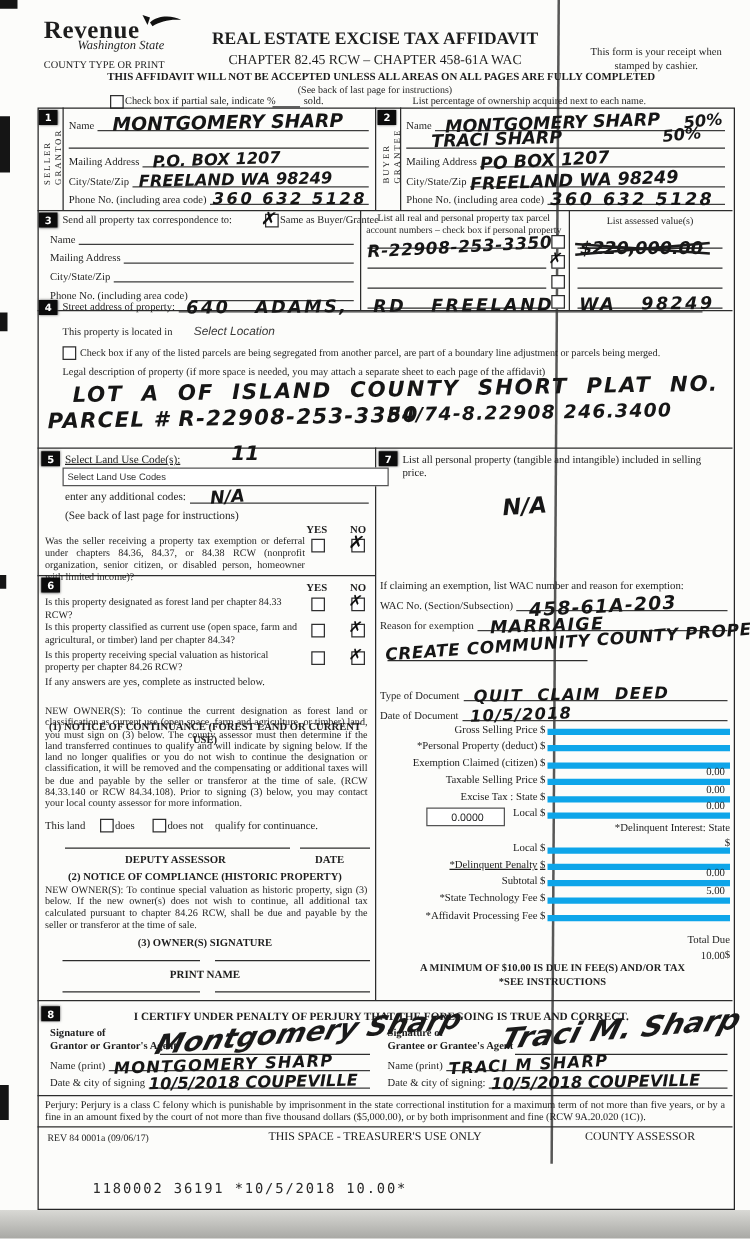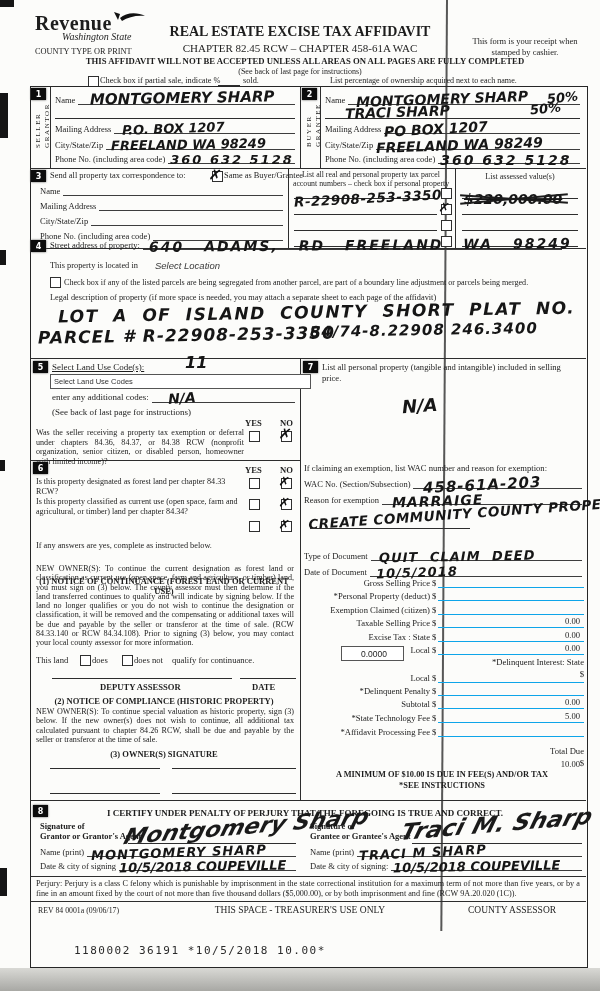--- a/index.html
+++ b/index.html
@@ -22,21 +22,21 @@
   .vlab{position:absolute;display:flex;gap:1px;}
   .vlab span{writing-mode:vertical-rl;transform:rotate(180deg);font-size:7px;letter-spacing:1.6px;color:#222;}
   .hline{position:absolute;background:#2d2d2d;height:1px;}
   .vline{position:absolute;background:#2d2d2d;width:1px;}
   .center{text-align:center;}
   .bold{font-weight:bold;}
   .just{text-align:justify;}
   .prow{position:absolute;left:312px;width:272px;display:flex;align-items:flex-end;gap:2px;height:12px;}
   .prow .plabel{width:118px;text-align:right;font-size:8.6px;white-space:nowrap;}
   .prow .dollar{font-size:8.6px;}
-  .prow .pfill{flex:1;border-bottom:1px solid #0ea5e9;height:11px;position:relative;}
+  .prow .pfill{flex:1;border-bottom:5px solid #0ea5e9;height:11px;position:relative;}
   .prow .pval{position:absolute;right:4px;bottom:1px;font-size:8.6px;}
   .scratch{position:relative;text-decoration:line-through;}
   .scratch::before,.scratch::after{content:"";position:absolute;left:-4px;right:-6px;top:45%;
          border-top:2px solid #1c1c1c;}
   .scratch::before{transform:rotate(-5deg);}
   .scratch::after{transform:rotate(4deg);}
   .dropbox{position:absolute;border:1px solid #555;background:#fff;
            font-family:"Liberation Sans",sans-serif;font-size:7.5px;color:#333;
            display:flex;align-items:center;padding-left:3px;}
   .sans{font-family:"Liberation Sans",sans-serif;}
@@ -250,20 +250,21 @@
   <div class="abs bold" style="left:245px;top:465px;font-size:8.6px;">YES</div>
   <div class="abs bold" style="left:280px;top:465px;font-size:8.6px;">NO</div>
   <div class="abs" style="left:36px;top:477px;width:205px;font-size:8.1px;line-height:1.18;">Is this property designated as forest land per chapter 84.33 RCW?</div>
   <span class="cb" style="left:249px;top:478px;"></span>
   <span class="cb" style="left:281px;top:478px;"></span>
   <span class="xmark" style="left:279px;top:475px;">✗</span>
   <div class="abs" style="left:36px;top:497px;width:205px;font-size:8.1px;line-height:1.18;">Is this property classified as current use (open space, farm and agricultural, or timber) land per chapter 84.34?</div>
   <span class="cb" style="left:249px;top:499px;"></span>
   <span class="cb" style="left:281px;top:499px;"></span>
   <span class="xmark" style="left:279px;top:496px;">✗</span>
+  <div class="abs" style="left:36px;top:519px;width:205px;font-size:8.1px;line-height:1.18;">Is this property receiving special valuation as historical property per chapter 84.26 RCW?</div>
   <span class="cb" style="left:249px;top:521px;"></span>
   <span class="cb" style="left:281px;top:521px;"></span>
   <span class="xmark" style="left:279px;top:518px;">✗</span>
   <div class="abs" style="left:36px;top:541px;font-size:8.3px;">If any answers are yes, complete as instructed below.</div>
   <div class="abs center bold" style="left:33px;top:576px;width:262px;font-size:8.5px;">(1) NOTICE OF CONTINUANCE (FOREST LAND OR CURRENT USE)</div>
   <div class="abs just" style="left:36px;top:564px;width:258px;font-size:8.1px;line-height:1.15;">NEW OWNER(S): To continue the current designation as forest land or classification as current use (open space, farm and agriculture, or timber) land, you must sign on (3) below. The county assessor must then determine if the land transferred continues to qualify and will indicate by signing below. If the land no longer qualifies or you do not wish to continue the designation or classification, it will be removed and the compensating or additional taxes will be due and payable by the seller or transferor at the time of sale. (RCW 84.33.140 or RCW 84.34.108). Prior to signing (3) below, you may contact your local county assessor for more information.</div>
   <div class="abs" style="left:36px;top:655px;font-size:8.6px;">This land</div>
   <span class="cb" style="left:80px;top:655px;"></span>
   <div class="abs" style="left:92px;top:655px;font-size:8.6px;">does</div>
   <span class="cb" style="left:122px;top:655px;"></span>
@@ -271,20 +272,21 @@
   <div class="abs" style="left:172px;top:655px;font-size:8.6px;">qualify for continuance.</div>
   <div class="hline" style="left:52px;top:678px;width:180px;"></div>
   <div class="hline" style="left:240px;top:678px;width:56px;"></div>
   <div class="abs bold" style="left:100px;top:682px;font-size:8.6px;">DEPUTY ASSESSOR</div>
   <div class="abs bold" style="left:252px;top:682px;font-size:8.6px;">DATE</div>
   <div class="abs center bold" style="left:33px;top:696px;width:262px;font-size:8.5px;">(2) NOTICE OF COMPLIANCE (HISTORIC PROPERTY)</div>
   <div class="abs just" style="left:36px;top:707px;width:258px;font-size:8.1px;line-height:1.15;">NEW OWNER(S): To continue special valuation as historic property, sign (3) below. If the new owner(s) does not wish to continue, all additional tax calculated pursuant to chapter 84.26 RCW, shall be due and payable by the seller or transferor at the time of sale.</div>
   <div class="abs center bold" style="left:33px;top:749px;width:262px;font-size:8.5px;">(3) OWNER(S) SIGNATURE</div>
   <div class="hline" style="left:50px;top:768px;width:110px;"></div>
   <div class="hline" style="left:172px;top:768px;width:124px;"></div>
+  <div class="abs center bold" style="left:33px;top:774px;width:262px;font-size:8.8px;">PRINT NAME</div>
   <div class="hline" style="left:50px;top:793px;width:110px;"></div>
   <div class="hline" style="left:172px;top:793px;width:124px;"></div>
 
   
   <div class="badge" style="left:303px;top:361px;">7</div>
   <div class="abs" style="left:322px;top:362px;width:252px;font-size:8.6px;line-height:1.3;">List all  personal property (tangible and intangible) included in selling price.</div>
   <span class="hw" style="left:402px;top:397px;font-size:18px;transform:rotate(-4deg);">N/A</span>
   <div class="abs" style="left:304px;top:463px;font-size:8.6px;">If claiming an exemption, list WAC number and reason for exemption:</div>
   <div class="row" style="left:304px;top:477px;width:278px;">
     <span class="lbl">WAC No. (Section/Subsection)</span>
@@ -364,21 +366,21 @@
         <span class="pval"></span>
       </span>
     </div>
   <div class="prow" style="top:671px;">
       <span class="plabel">Local</span>
       <span class="dollar">$</span>
       <span class="pfill">
         <span class="pval"></span>
       </span>
     </div>
-  <div class="prow" style="top:684px;">
+  <div class="prow" style="top:684px;text-decoration:underline;">
       <span class="plabel">*Delinquent Penalty</span>
       <span class="dollar">$</span>
       <span class="pfill">
         <span class="pval"></span>
       </span>
     </div>
   <div class="prow" style="top:697px;">
       <span class="plabel">Subtotal</span>
       <span class="dollar">$</span>
       <span class="pfill">

